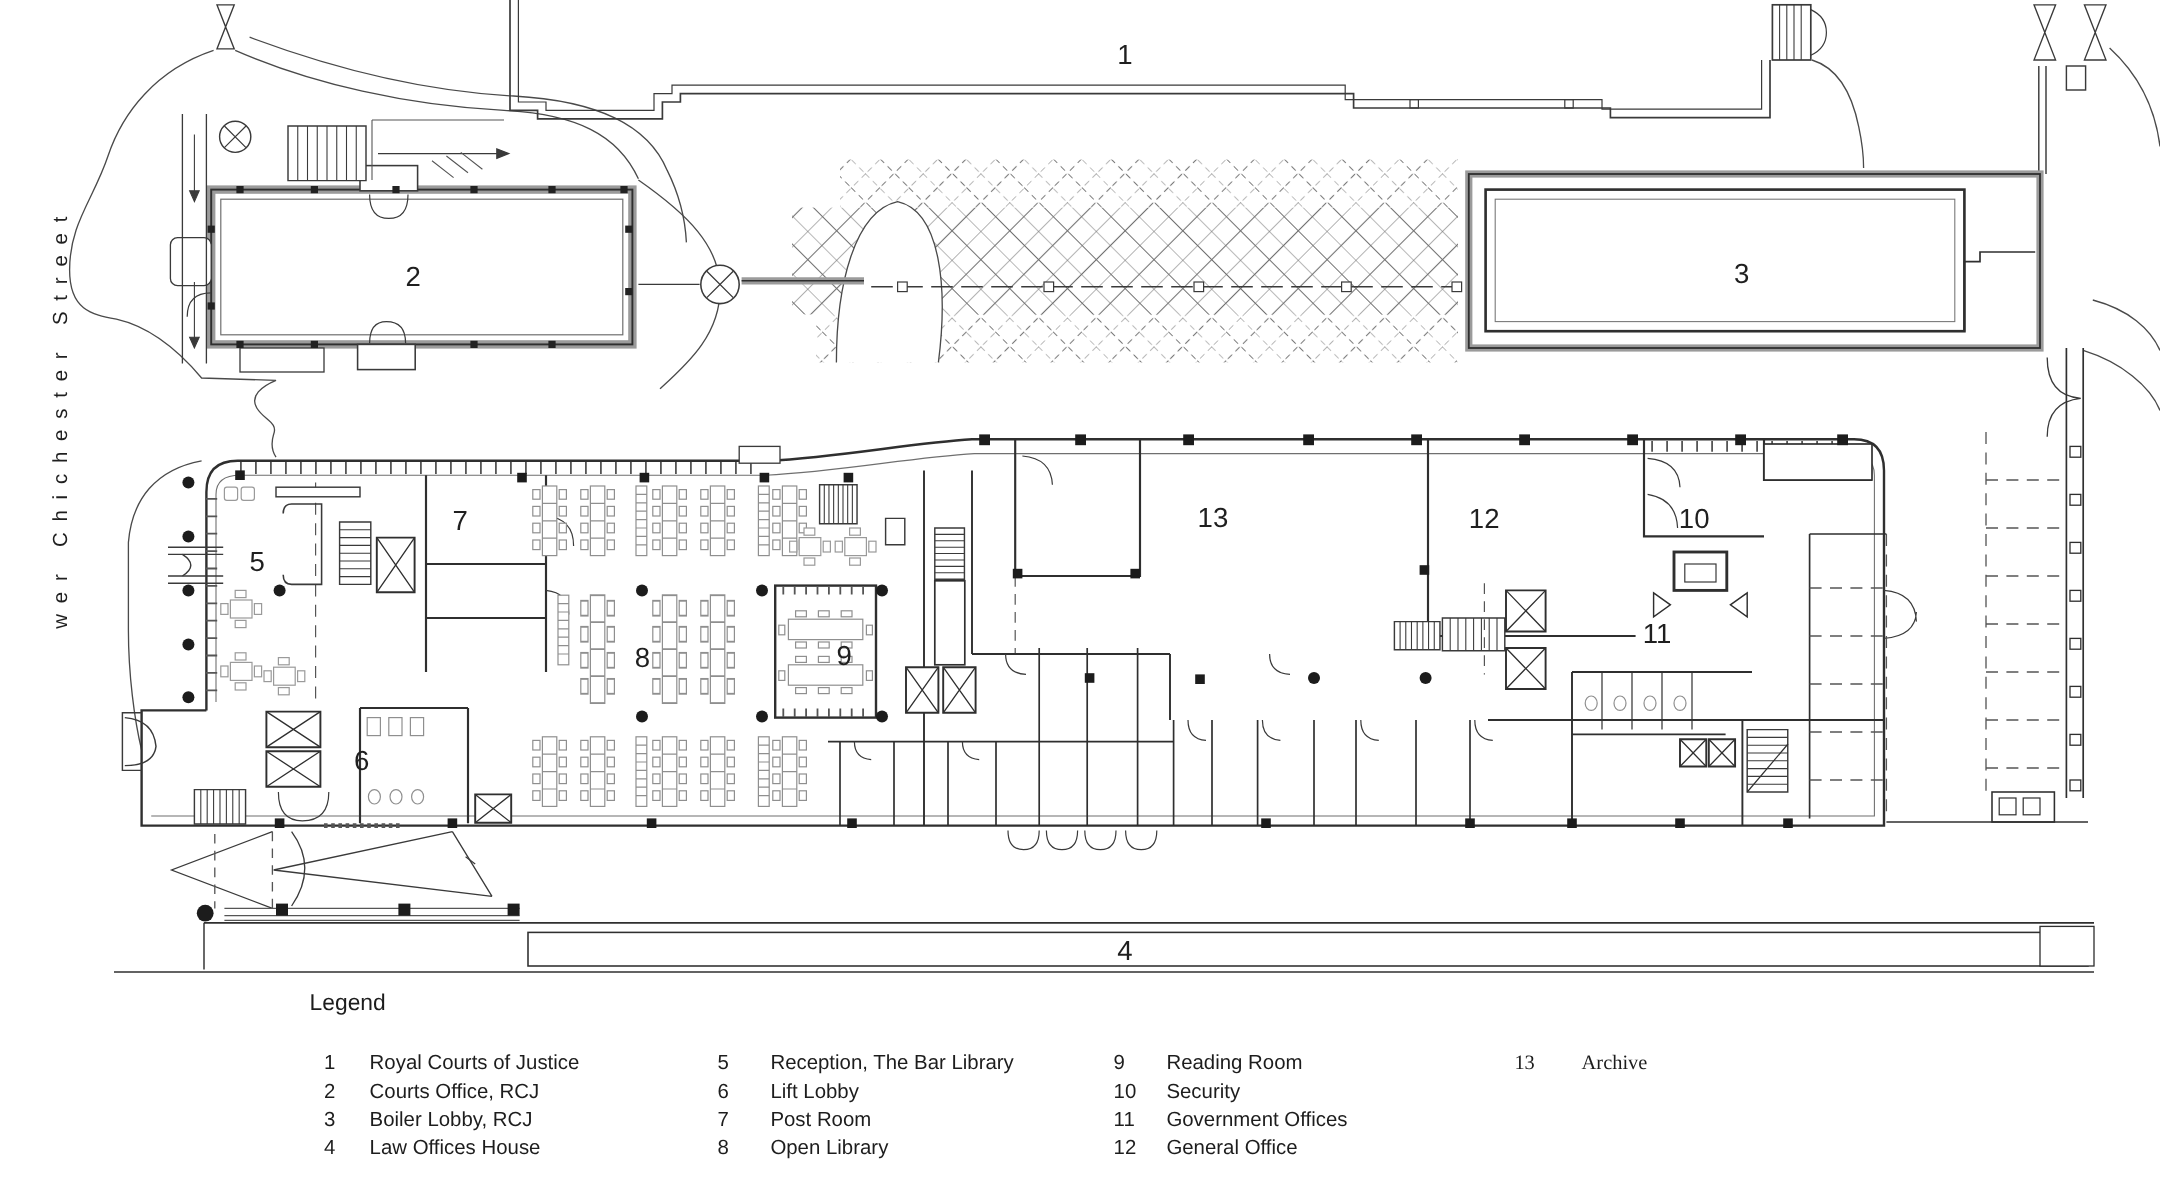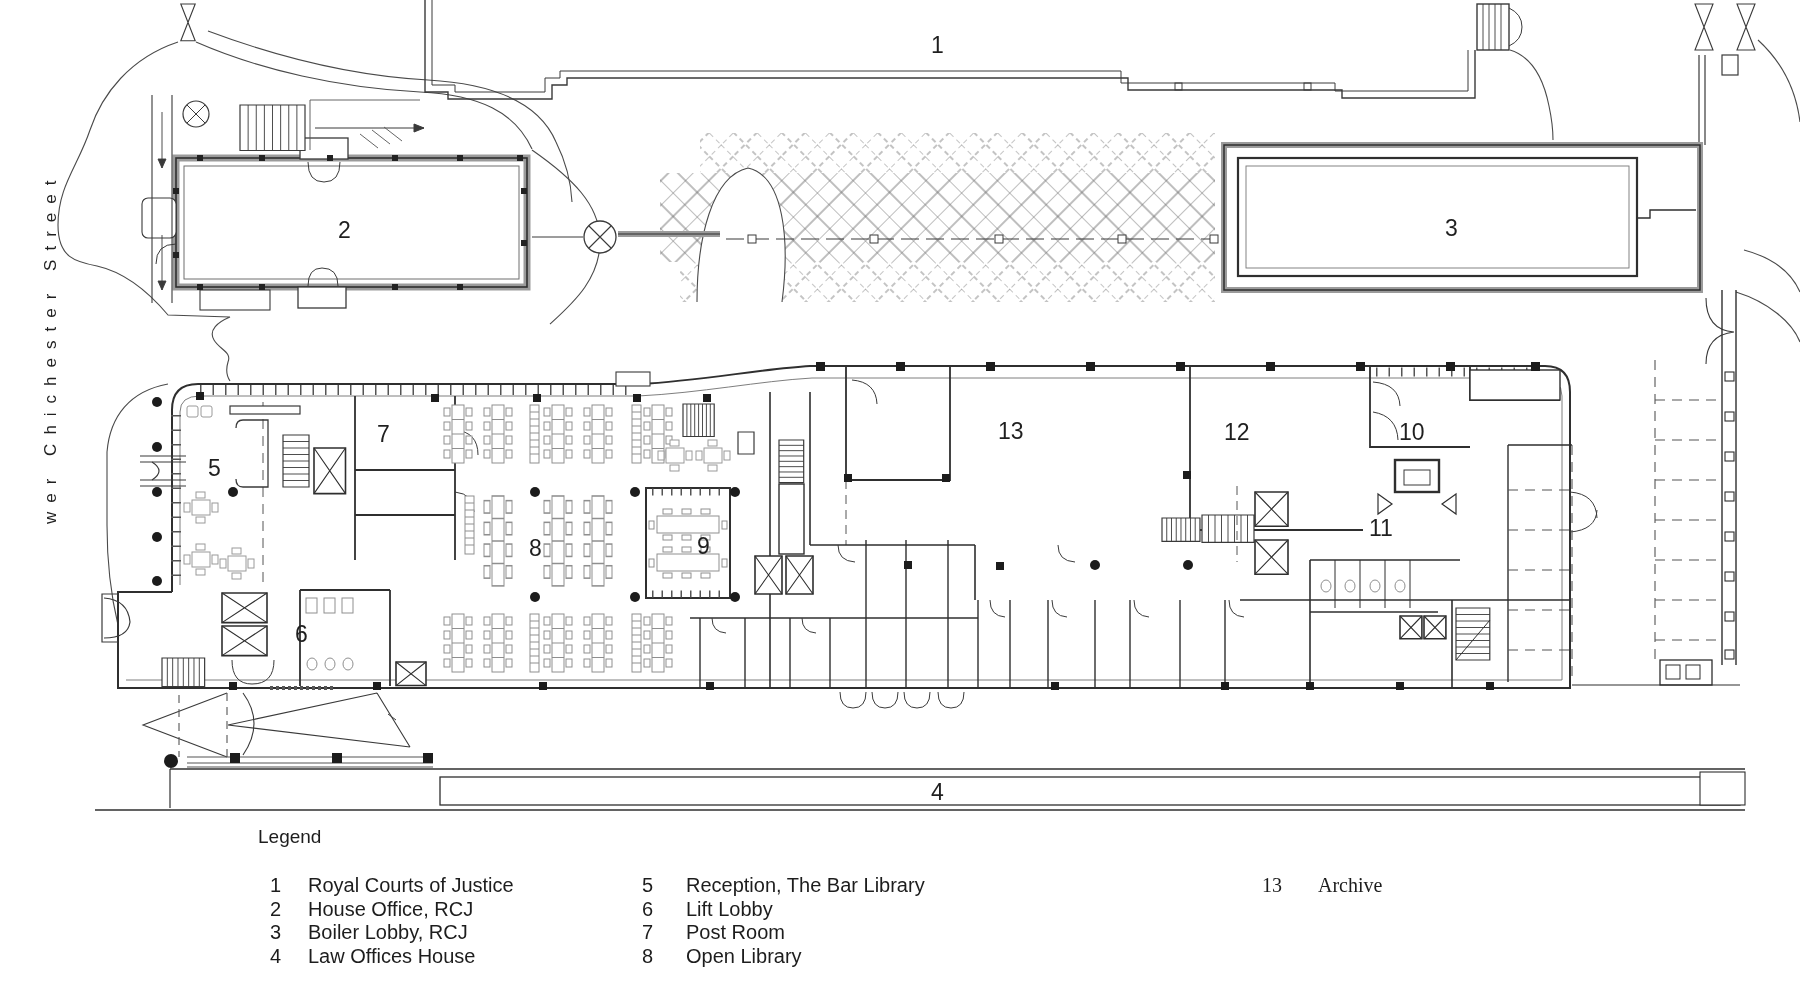--- a/index.html
+++ b/index.html
@@ -4,21 +4,21 @@
 <style>
   html,body{margin:0;padding:0;background:#ffffff;}
   #stage{position:relative;width:1800px;height:1000px;background:#ffffff;overflow:hidden;
          font-family:"Liberation Sans", sans-serif;}
   svg{position:absolute;left:0;top:0;}
   .room-num{font-family:"Liberation Sans",sans-serif;font-size:23px;fill:#1f1f1f;}
   .street{font-family:"Liberation Sans",sans-serif;font-size:17px;fill:#1f1f1f;letter-spacing:9px;}
   #legend{position:absolute;left:0;top:822px;width:1460px;height:178px;color:#1d1d1d;}
   #legend .lg-title{position:absolute;left:258px;top:4px;font-size:19px;}
   .lg-col{position:absolute;top:52px;}
-  .lg-row{height:23.5px;line-height:23.5px;font-size:20px;white-space:nowrap;}
+  .lg-row{height:23.5px;line-height:23.5px;font-size:17px;white-space:nowrap;}
   .lg-num{display:inline-block;text-align:left;}
   .lg-lab{display:inline-block;}
   .c1 .lg-num{width:38px;} .c2 .lg-num{width:44px;} .c3 .lg-num{width:44px;} .c4 .lg-num{width:56px;}
 </style>
 </head>
 <body>
 
 <div id="stage">
 <svg width="1800" height="1000" viewBox="0 0 1800 1000">
   <defs>
@@ -479,30 +479,36 @@
   </g>
 
   <text class="street" transform="translate(56,524) rotate(-90)">wer Chichester Street</text>
 </svg>
 
 <div id="legend">
   <div class="lg-title">Legend</div>
 
   <div class="lg-col c1" style="left:270px;">
     <div class="lg-row"><span class="lg-num">1</span><span class="lg-lab">Royal Courts of Justice</span></div>
-    <div class="lg-row"><span class="lg-num">2</span><span class="lg-lab">House Office, RCJ</span></div>
+    <div class="lg-row"><span class="lg-num">2</span><span class="lg-lab">Courts Office, RCJ</span></div>
     <div class="lg-row"><span class="lg-num">3</span><span class="lg-lab">Boiler Lobby, RCJ</span></div>
     <div class="lg-row"><span class="lg-num">4</span><span class="lg-lab">Law Offices House</span></div>
   </div>
 
-  <div class="lg-col c2" style="left:598px;margin-left:44px;">
+  <div class="lg-col c2" style="left:598px;">
     <div class="lg-row"><span class="lg-num">5</span><span class="lg-lab">Reception, The Bar Library</span></div>
     <div class="lg-row"><span class="lg-num">6</span><span class="lg-lab">Lift Lobby</span></div>
     <div class="lg-row"><span class="lg-num">7</span><span class="lg-lab">Post Room</span></div>
     <div class="lg-row"><span class="lg-num">8</span><span class="lg-lab">Open Library</span></div>
   </div>
 
+  <div class="lg-col c3" style="left:928px;">
+    <div class="lg-row"><span class="lg-num">9</span><span class="lg-lab">Reading Room</span></div>
+    <div class="lg-row"><span class="lg-num">10</span><span class="lg-lab">Security</span></div>
+    <div class="lg-row"><span class="lg-num">11</span><span class="lg-lab">Government Offices</span></div>
+    <div class="lg-row"><span class="lg-num">12</span><span class="lg-lab">General Office</span></div>
+  </div>
 
   <div class="lg-col c4" style="left:1262px;font-family:Liberation Serif, serif;">
     <div class="lg-row"><span class="lg-num">13</span><span class="lg-lab">Archive</span></div>
   </div>
 </div>
 </div>
 
 </body></html>

